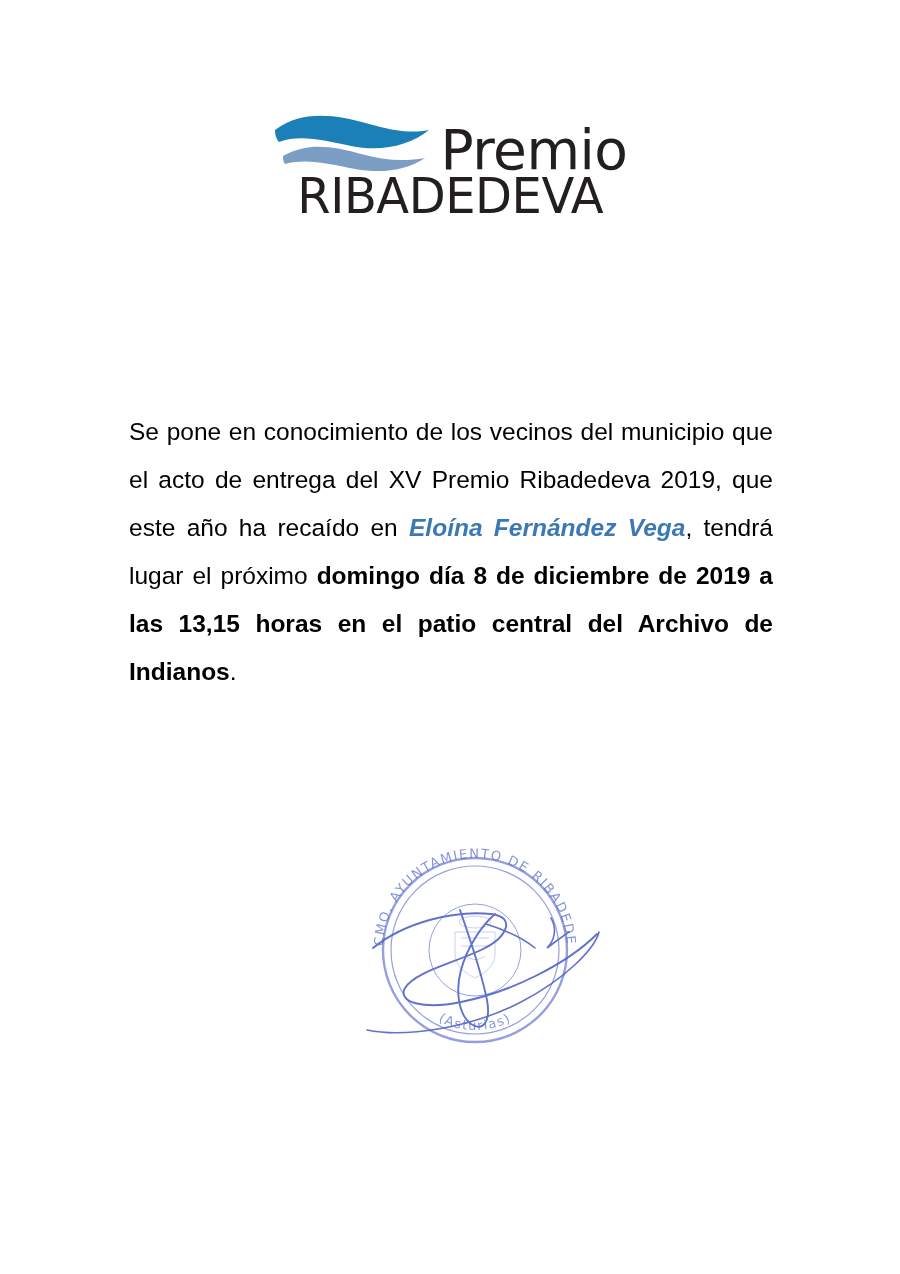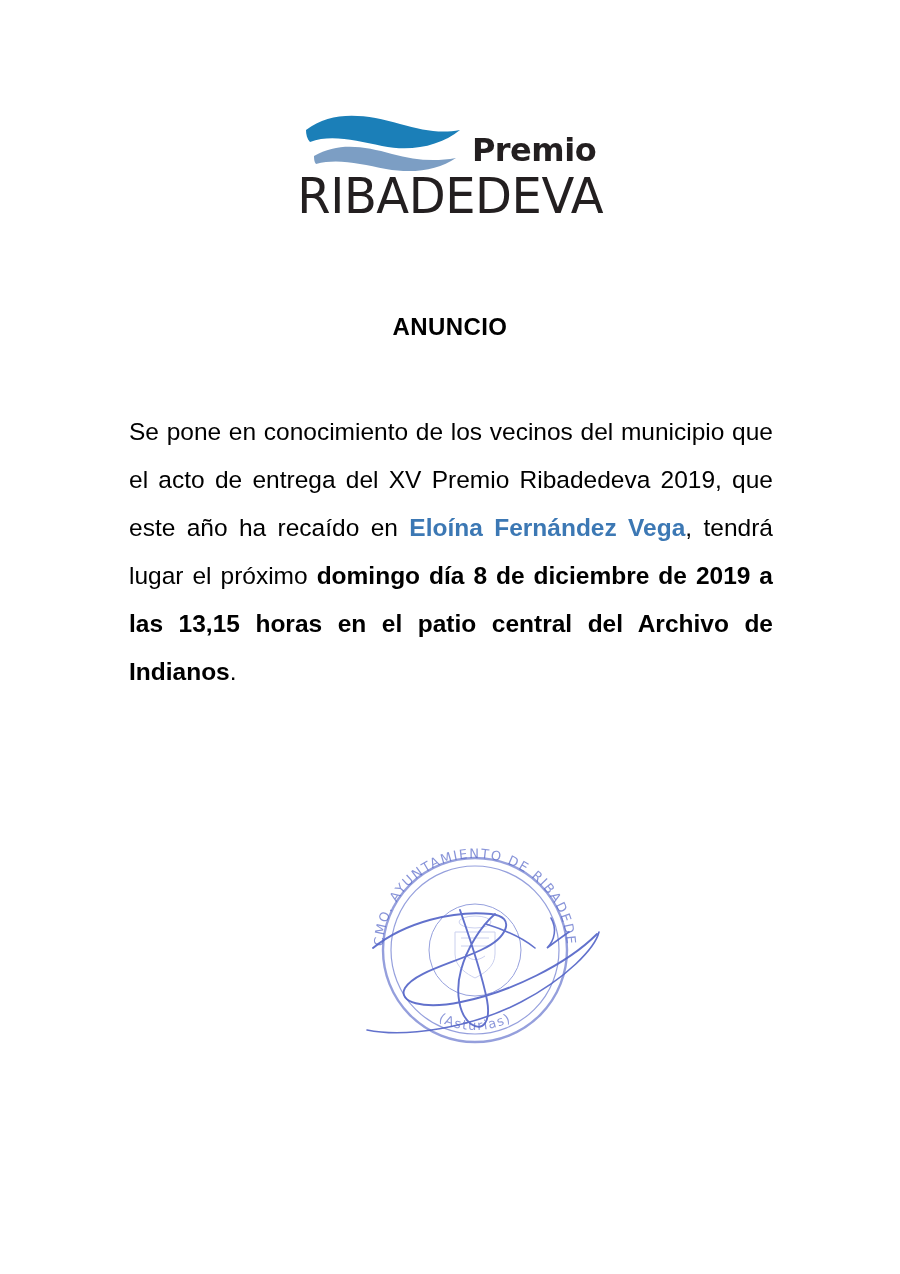--- a/index.html
+++ b/index.html
@@ -42,22 +42,22 @@
     height: 62px;
     margin-bottom: -4px;
   }
   .logo-waves {
     width: 160px;
     height: 62px;
     display: block;
   }
   .logo-premio {
     font-family: "DejaVu Sans", sans-serif;
-    font-size: 32px;
-    font-weight: 700;
+    font-size: 55px;
+    font-weight: 400;
     letter-spacing: -0.5px;
     color: #231f20;
     line-height: 44px;
     margin-left: 8px;
     margin-bottom: 2px;
   }
   .logo-ribadedeva {
     font-family: "DejaVu Sans", sans-serif;
     font-size: 50px;
     font-weight: 400;
@@ -103,20 +103,21 @@
     text-align: justify;
   }
   .para.last::after {
     content: "";
     display: inline-block;
     width: 100%;
   }
   .name-highlight {
     color: #3c78b4;
     font-weight: bold;
+    font-style: italic;
   }
   .bold-detail {
     font-weight: bold;
   }
 
   
   .sign-block {
     position: absolute;
     left: 0;
     top: 879px;
@@ -158,21 +159,20 @@
     <div class="logo-top-row">
       <svg class="logo-waves" viewBox="0 0 160 62" aria-hidden="true">
         <path d="M2 18 C 28 -2, 62 2, 96 12 C 118 18, 136 22, 156 18 C 136 34, 108 40, 78 34 C 52 29, 28 22, 6 30 C 3 27, 2 22, 2 18 Z" fill="#1b7fb8"></path>
         <path d="M10 44 C 34 30, 60 34, 88 42 C 110 48, 130 50, 152 46 C 134 58, 110 62, 82 57 C 56 52, 34 46, 12 52 C 10 50, 10 46, 10 44 Z" fill="#7c9ec4"></path>
       </svg>
       <div class="logo-premio">Premio</div>
     </div>
     <div class="logo-ribadedeva">RIBADEDEVA</div>
   </div>
 
-  <div class="anuncio-heading">ANUNCIO</div>
 
   <div class="body-wrap">
 
     <p class="para"><span>Se pone en conocimiento de los vecinos del municipio que el acto de entrega del XV Premio Ribadedeva 2019, que este año ha recaído en </span><span class="name-highlight">Eloína Fernández Vega</span><span>, tendrá lugar el próximo </span><span class="bold-detail">domingo día 8 de diciembre de 2019 a las 13,15 horas en el patio central del Archivo de Indianos</span><span>.</span></p>
 
 
   </div>
 
   <div class="stamp-layer">
     <svg class="stamp-svg" viewBox="0 0 390 190" aria-hidden="true">

